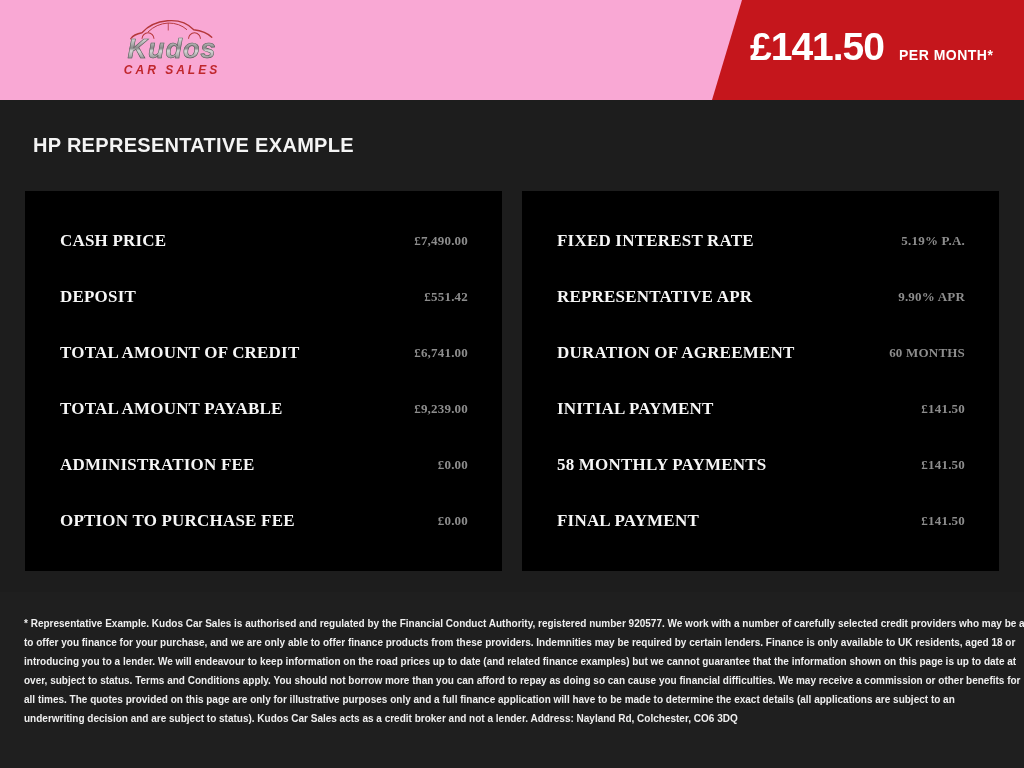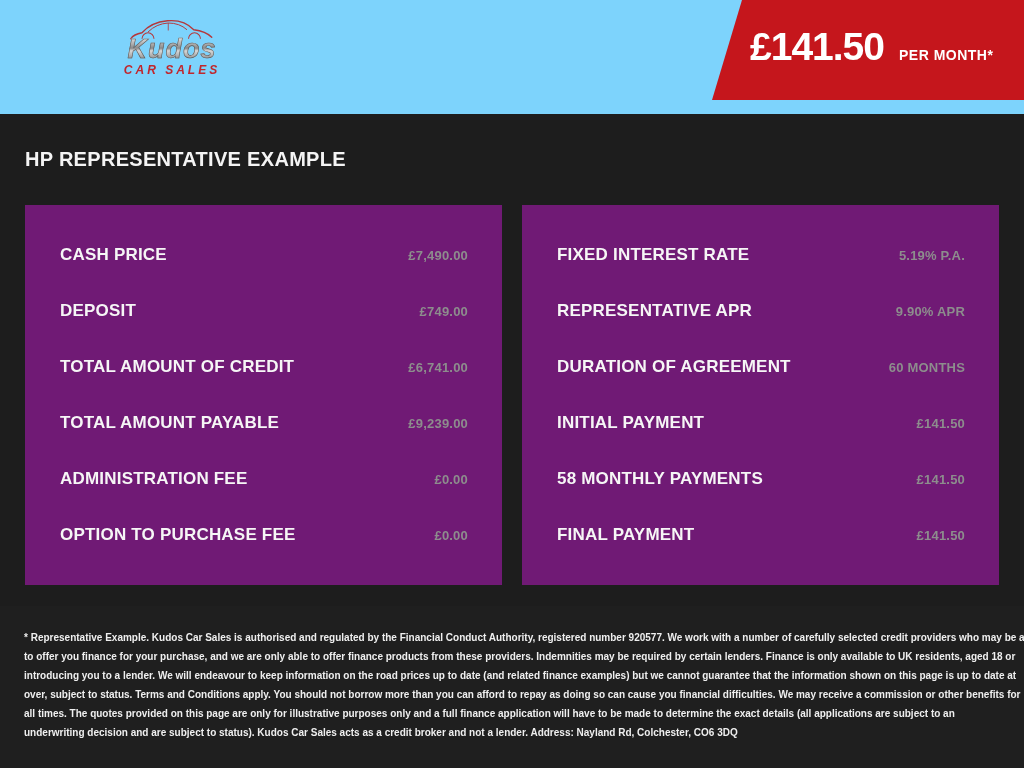--- a/index.html
+++ b/index.html
@@ -2,22 +2,22 @@
 <html><head>
 <meta charset="utf-8">
 <style>
   * { margin: 0; padding: 0; box-sizing: border-box; }
   html, body { width: 1024px; height: 768px; overflow: hidden; }
   body { font-family: "Liberation Sans", sans-serif; background: #1d1d1d; }
 
   
   .header {
     position: relative;
-    width: 1024px; height: 114px;
-    background: #7dd3fc;
+    width: 1024px; height: 100px;
+    background: #f9a8d4;
   }
   .logo {
     position: absolute; left: 122px; top: 14px;
     width: 100px; height: 72px;
     display: flex; flex-direction: column; align-items: center;
     cursor: pointer;
   }
   .logo-car { width: 96px; height: 30px; margin-bottom: -8px; }
   .logo-brand {
     font-size: 27px; font-weight: bold; font-style: italic;
@@ -46,29 +46,31 @@
 
   
   .main {
     width: 1024px; height: 492px;
     background: #1d1d1d;
   }
   .main-title {
     padding: 34px 0 0 25px;
     color: #f4f4f4; font-size: 20px; font-weight: bold;
     letter-spacing: 0.3px;
+    margin-left: 8px;
   }
   .panels {
     display: flex; gap: 20px;
     padding: 34px 25px 0 25px;
   }
   .panel {
     width: 477px; height: 380px;
-    background: #701a75;
+    background: #000000;
     padding: 22px 34px 0 35px;
+    font-family: Liberation Serif, serif;
   }
   .finance-row {
     height: 56px;
     display: flex; align-items: center; justify-content: space-between;
   }
   .row-label {
     color: #f6f6f6; font-size: 17px; font-weight: bold; letter-spacing: 0.2px;
   }
   .row-value {
     color: #8d8d8d; font-size: 13px; font-weight: bold; letter-spacing: 0.2px;
@@ -117,21 +119,21 @@
 
   <div class="panels">
 
     <div class="panel">
       <div class="finance-row">
         <span class="row-label">CASH PRICE</span>
         <span class="row-value">£7,490.00</span>
       </div>
       <div class="finance-row">
         <span class="row-label">DEPOSIT</span>
-        <span class="row-value">£749.00</span>
+        <span class="row-value">£551.42</span>
       </div>
       <div class="finance-row">
         <span class="row-label">TOTAL AMOUNT OF CREDIT</span>
         <span class="row-value">£6,741.00</span>
       </div>
       <div class="finance-row">
         <span class="row-label">TOTAL AMOUNT PAYABLE</span>
         <span class="row-value">£9,239.00</span>
       </div>
       <div class="finance-row">

